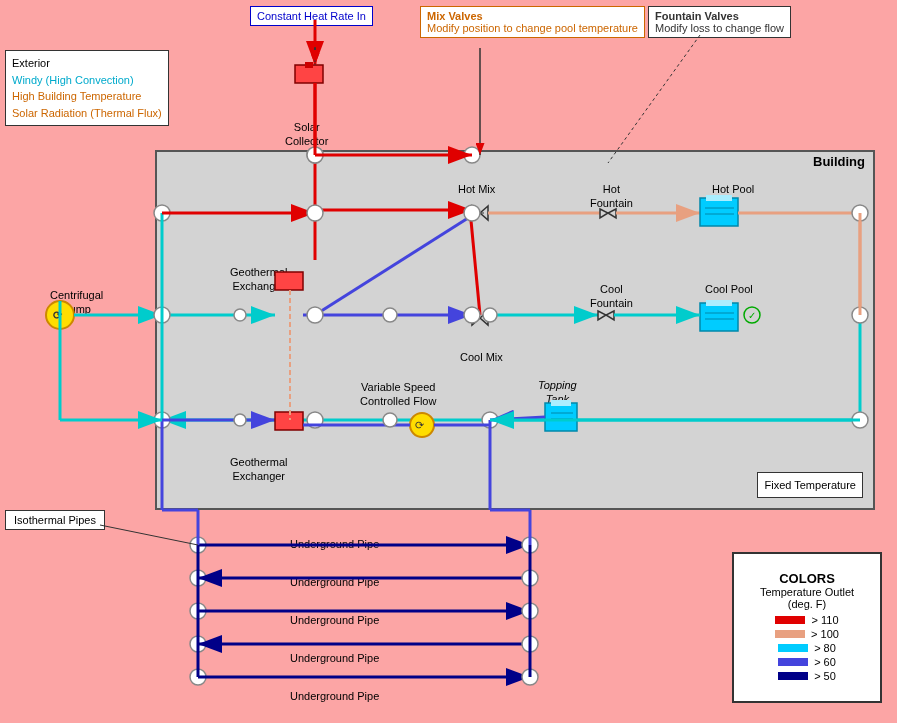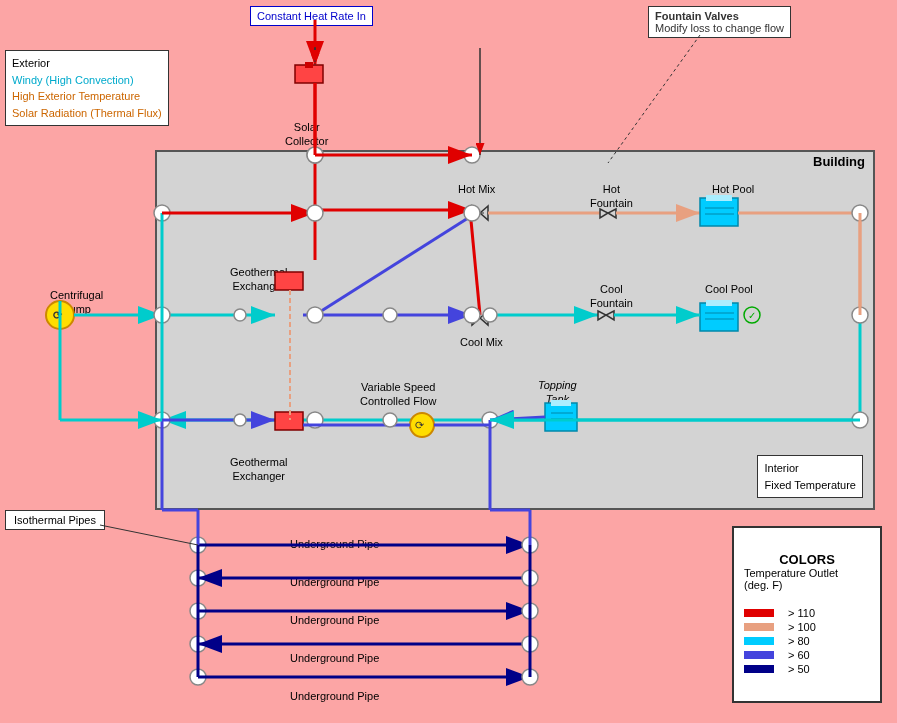--- a/index.html
+++ b/index.html
@@ -61,39 +61,40 @@
       border: 1px solid #333;
       padding: 4px 6px;
       font-size: 11px;
       background: #fff;
       line-height: 1.5;
     }
     
     .colors-legend {
       position: absolute;
       border: 2px solid #333;
-      padding: 24px 10px;
+      padding: 17px 10px;
       background: #fff;
       font-size: 11px;
     }
     .colors-legend .title {
       font-weight: bold;
       font-size: 13px;
       text-align: center;
     }
     .colors-legend .subtitle {
       font-size: 11px;
-      text-align: left;
-      margin-bottom: 16px;
+      text-align: center;
+      margin-bottom: 4px;
     }
     .color-row {
       display: flex;
       align-items: center;
       margin: 2px 0;
-      gap: 14px;
+      gap: 6px;
+      justify-content: center;
     }
     .color-swatch {
       width: 30px;
       height: 8px;
       display: inline-block;
     }
     
     .isothermal-box {
       position: absolute;
       border: 1px solid #333;
@@ -120,38 +121,41 @@
   </style>
 </head>
 <body>
 
 <div class="diagram-container">
 
   <div class="top-label-box" style="top:6px; left:250px; color:#0000cc; border-color:#0000cc;">
     <span>Constant Heat Rate In</span>
   </div>
 
+  <div class="top-label-box" style="top:6px; left:420px; border-color:#cc6600; color:#cc6600;">
+    <div style="font-weight:bold;">Mix Valves</div>
+    <div>Modify position to change pool temperature</div>
+  </div>
 
   <div class="top-label-box" style="top:6px; left:648px; border-color:#333; color:#333;">
     <div style="font-weight:bold;">Fountain Valves</div>
     <div>Modify loss to change flow</div>
   </div>
 
   <div class="exterior-box">
     <div>Exterior</div>
     <div style="color:#00aacc;">Windy (High Convection)</div>
-    <div style="color:#cc6600;">High Exterior Temperature</div>
+    <div style="color:#cc6600;">High Building Temperature</div>
     <div style="color:#cc6600;">Solar Radiation (Thermal Flux)</div>
   </div>
 
   <div class="building-box">
     <div class="building-label">Building</div>
 
     <div class="interior-box" style="bottom: 10px; right: 10px;">
-      <div>Interior</div>
       <div>Fixed Temperature</div>
     </div>
   </div>
 
   <div class="comp-label" style="top:120px; left:285px;">
     <span style="white-space:pre;">Solar
 Collector</span>
   </div>
 
   <div class="comp-label" style="top:288px; left:2px;margin-left:48px;">
@@ -161,21 +165,21 @@
 
   <div class="comp-label" style="top:265px; left:230px;">
     <span style="white-space:pre;">Geothermal
 Exchanger</span>
   </div>
 
   <div class="comp-label" style="top:182px; left:458px;">
     <span>Hot Mix</span>
   </div>
 
-  <div class="comp-label" style="top:335px; left:460px;">
+  <div class="comp-label" style="top:350px; left:460px;">
     <span>Cool Mix</span>
   </div>
 
   <div class="comp-label" style="top:182px; left:590px;">
     <span style="white-space:pre;">Hot
 Fountain</span>
   </div>
 
   <div class="comp-label" style="top:282px; left:590px;">
     <span style="white-space:pre;">Cool

